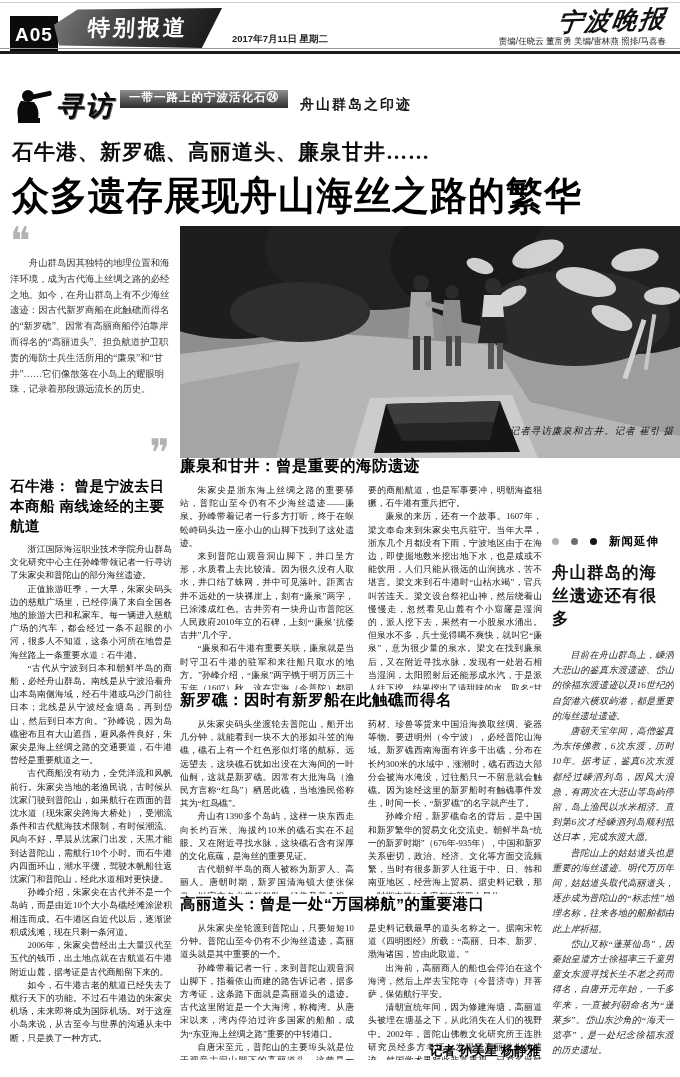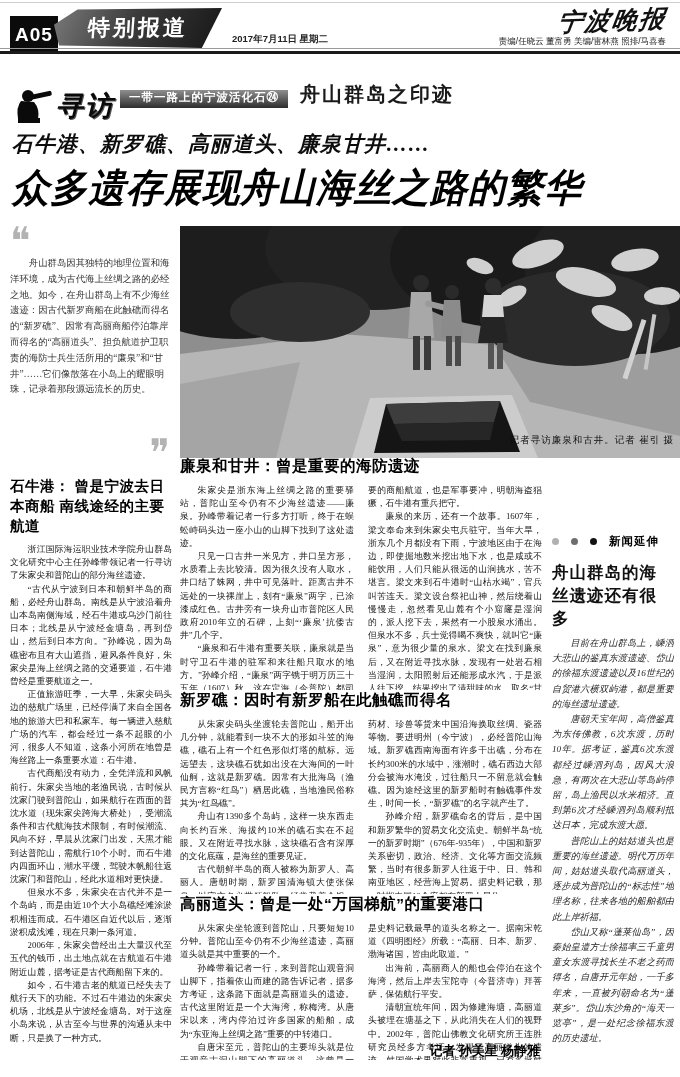--- a/index.html
+++ b/index.html
@@ -27,59 +27,59 @@
   .rule-dark{position:absolute;top:51px;left:0;right:0;height:3px;background:#1b1b1b;}
   
   .series{position:absolute;top:84px;left:12px;height:44px;display:flex;align-items:center;}
   .series .icon{width:42px;height:38px;margin-right:2px;}
   .series .xf{font-size:27px;font-weight:900;font-style:italic;letter-spacing:2px;color:#0a0a0a;
         font-family:"Liberation Sans","DejaVu Sans",sans-serif;margin-right:6px;
         text-shadow:1px 1px 0 #555;}
   .series .bar{background:linear-gradient(#8f8f8f,#2d2d2d);color:#fff;font-size:11.5px;
         font-family:Liberation Serif, serif;font-weight:bold;
         padding:0 9px 3px 9px;letter-spacing:1px;align-self:flex-end;margin-bottom:20px;}
-  .series .topic{font-size:20px;font-weight:900;margin-left:12px;letter-spacing:2px;
-        font-family:Liberation Serif, serif;align-self:flex-end;margin-bottom:20px;}
-  
-  .headline{position:absolute;top:130px;left:12px;right:12px;font-style:italic;}
+  .series .topic{font-size:14px;font-weight:900;margin-left:12px;letter-spacing:2px;
+        font-family:Liberation Serif, serif;align-self:flex-end;margin-bottom:14px;}
+  
+  .headline{position:absolute;top:138px;left:12px;right:12px;}
   .kicker{font-size:21px;font-weight:bold;letter-spacing:1px;color:#0d0d0d;
         font-family:"Liberation Serif","DejaVu Serif",serif;}
   .mainhead{margin-top:4px;font-size:37px;font-weight:900;letter-spacing:1px;color:#000;
         font-family:"Liberation Sans","DejaVu Sans",sans-serif;transform:scaleY(1.05);transform-origin:top left;}
   
   .leftcol{position:absolute;left:10px;top:226px;width:162px;height:846px;overflow:hidden;}
   .quotebox{position:relative;height:240px;overflow:hidden;padding-top:30px;box-sizing:border-box;}
   .qmark{position:absolute;font-size:38px;color:#b3b3b3;font-family:"DejaVu Serif",serif;line-height:1;}
   .q-open{top:-4px;left:0;}
   .q-close{bottom:-6px;right:2px;}
   .quotebox .qtext{font-size:9.4px;line-height:15.8px;color:#333;text-indent:2em;margin:0;}
   .leftcol h2{font-size:14.5px;line-height:20px;margin:10px 0 7px;color:#000;
         font-family:"Liberation Sans","DejaVu Sans",sans-serif;letter-spacing:0.5px;}
   .leftcol .body p, .cols p{font-size:8.8px;line-height:13.2px;text-indent:2em;margin:0;color:#171717;
         text-align:justify;}
   
   .photo{position:absolute;left:180px;top:226px;width:500px;height:232px;overflow:hidden;background:#8e8e8e;}
-  .caption{position:absolute;right:6px;bottom:11px;font-size:9.5px;color:#101010;
+  .caption{position:absolute;right:6px;bottom:20px;font-size:9.5px;font-style:italic;color:#101010;
         letter-spacing:1px;}
   
   .mid{position:absolute;left:180px;top:456px;width:362px;height:604px;overflow:hidden;}
   .mid section h2{font-size:15.5px;margin:0 0 7px;color:#000;letter-spacing:0.5px;
         font-family:"Liberation Sans","DejaVu Sans",sans-serif;}
   .cols{column-count:2;column-gap:14px;}
   .sec2{height:234px;overflow:hidden;}
   .sec3{height:204px;overflow:hidden;}
   .sec4{height:166px;overflow:hidden;}
   .byline{position:absolute;right:2px;bottom:0;font-size:13px;font-weight:bold;color:#000;}
   
   .newsext{position:absolute;left:552px;top:468px;width:122px;height:604px;overflow:hidden;
         padding-top:66px;box-sizing:border-box;}
   .ne-label{display:flex;align-items:center;font-family:"Liberation Sans","DejaVu Sans",sans-serif;
         font-weight:bold;font-size:11.5px;color:#000;letter-spacing:1px;gap:8px;}
   .dot{width:7px;height:7px;border-radius:50%;margin-right:4px;display:inline-block;}
-  .ne-title{font-size:16.5px;line-height:23px;margin:12px 0 6px;color:#111;font-weight:600;
+  .ne-title{font-size:16.5px;line-height:23px;margin:12px 0 18px;color:#111;font-weight:600;
         letter-spacing:1px;}
   .newsext .body p{font-size:9.2px;line-height:15.2px;font-style:italic;text-indent:2em;margin:0;
         color:#1d1d1d;text-align:justify;}
 </style>
 </head>
 <body>
 
 <div class="page">
 
   <div class="hdr">
@@ -114,26 +114,26 @@
 
   <div class="leftcol">
     <div class="quotebox">
       <span class="qmark q-open">❝</span>
       <p class="qtext">舟山群岛因其独特的地理位置和海洋环境，成为古代海上丝绸之路的必经之地。如今，在舟山群岛上有不少海丝遗迹：因古代新罗商船在此触礁而得名的“新罗礁”、因常有高丽商船停泊靠岸而得名的“高丽道头”、担负航道护卫职责的海防士兵生活所用的“廉泉”和“甘井”……它们像散落在小岛上的耀眼明珠，记录着那段源远流长的历史。</p>
       <span class="qmark q-close">❞</span>
     </div>
     <h2>石牛港： 曾是宁波去日本商船 南线途经的主要航道</h2>
     <div class="body">
         <p>浙江国际海运职业技术学院舟山群岛文化研究中心主任孙峰带领记者一行寻访了朱家尖和普陀山的部分海丝遗迹。</p>
+        <p>正值旅游旺季，一大早，朱家尖码头边的慈航广场里，已经停满了来自全国各地的旅游大巴和私家车。每一辆进入慈航广场的汽车，都会经过一条不起眼的小河，很多人不知道，这条小河所在地曾是海丝路上一条重要水道：石牛港。</p>
         <p>“古代从宁波到日本和朝鲜半岛的商船，必经舟山群岛。南线是从宁波沿着舟山本岛南侧海域，经石牛港或乌沙门前往日本；北线是从宁波经金塘岛，再到岱山，然后到日本方向。”孙峰说，因为岛礁密布且有大山遮挡，避风条件良好，朱家尖是海上丝绸之路的交通要道，石牛港曾经是重要航道之一。</p>
-        <p>正值旅游旺季，一大早，朱家尖码头边的慈航广场里，已经停满了来自全国各地的旅游大巴和私家车。每一辆进入慈航广场的汽车，都会经过一条不起眼的小河，很多人不知道，这条小河所在地曾是海丝路上一条重要水道：石牛港。</p>
         <p>古代商船没有动力，全凭洋流和风帆前行。朱家尖当地的老渔民说，古时候从沈家门驶到普陀山，如果航行在西面的普沈水道（现朱家尖跨海大桥处），受潮流条件和古代航海技术限制，有时候潮流、风向不好，早晨从沈家门出发，天黑才能到达普陀山，需航行10个小时。而石牛港内四面环山，潮水平缓，驾驶木帆船往返沈家门和普陀山，经此水道相对更快捷。</p>
-        <p>但泉水不多，朱家尖在古代并不是一个岛屿，而是由近10个大小岛礁经滩涂淤积相连而成。石牛港区自近代以后，逐渐淤积成浅滩，现在只剩一条河道。</p>
+        <p>孙峰介绍，朱家尖在古代并不是一个岛屿，而是由近10个大小岛礁经滩涂淤积相连而成。石牛港区自近代以后，逐渐淤积成浅滩，现在只剩一条河道。</p>
         <p>2006年，朱家尖曾经出土大量汉代至五代的钱币，出土地点就在古航道石牛港附近山麓，据考证是古代商船留下来的。</p>
-        <p>如今，石牛港古老的航道已经失去了航行天下的功能。不过石牛港边的朱家尖机场，北线是从宁波经金塘岛。对于这座小岛来说，从古至今与世界的沟通从未中断，只是换了一种方式。</p>
+        <p>如今，石牛港古老的航道已经失去了航行天下的功能。不过石牛港边的朱家尖机场，未来即将成为国际机场。对于这座小岛来说，从古至今与世界的沟通从未中断，只是换了一种方式。</p>
       </div>
   </div>
 
   <div class="photo">
     <svg width="500" height="232" viewBox="0 0 500 232">
       <rect width="500" height="232" fill="#8e8e8e"></rect>
       <path d="M0,128 L160,108 L330,120 L500,98 L500,232 L0,232 Z" fill="#b6b6b6"></path>
       <path d="M0,158 L120,136 L96,232 L0,232 Z" fill="#a5a5a5"></path>
       <path d="M310,112 L500,96 L500,210 L350,176 Z" fill="#9d9d9d"></path>
       <g>
@@ -187,21 +187,21 @@
       </g>
     </svg>
     <div class="caption">记者寻访廉泉和古井。记者  崔引  摄</div>
   </div>
 
   <div class="mid">
     <section class="sec2">
       <h2>廉泉和甘井：曾是重要的海防遗迹</h2>
       <div class="cols">
           <p>朱家尖是浙东海上丝绸之路的重要驿站，普陀山至今仍有不少海丝遗迹——廉泉。孙峰带着记者一行多方打听，终于在蜈蚣峙码头边一座小山的山脚下找到了这处遗迹。</p>
-          <p>只见一口古井一米见方，井口呈方形，水质看上去比较清。因为很久没有人取水，井口结了蛛网，井中可见落叶。距离古井不远处的一块裸崖上，刻有“廉泉”两字，已涂漆成红色。古井旁有一块舟山市普陀区人民政府2010年立的石碑，上刻“‘廉泉’抗倭古井”几个字。</p>
+          <p>来到普陀山观音洞山脚下，井口呈方形，水质看上去比较清。因为很久没有人取水，井口结了蛛网，井中可见落叶。距离古井不远处的一块裸崖上，刻有“廉泉”两字，已涂漆成红色。古井旁有一块舟山市普陀区人民政府2010年立的石碑，上刻“‘廉泉’抗倭古井”几个字。</p>
           <p>“廉泉和石牛港有重要关联，廉泉就是当时守卫石牛港的驻军和来往船只取水的地方。”孙峰介绍，“廉泉”两字镌于明万历三十五年（1607）秋，这在定海（今普陀）都司梁文的《饮泉楼记》中有记载。古井叫“甘井”，始于明万历年间。当时，石牛港既是重要的商船航道，也是军事要冲，明朝海盗猖獗，石牛港有重兵把守。</p>
           <p>廉泉的来历，还有一个故事。1607年，梁文奉命来到朱家尖屯兵驻守。当年大旱，浙东几个月都没有下雨，宁波地区由于在海边，即使掘地数米挖出地下水，也是咸或不能饮用，人们只能从很远的山涧挑水，苦不堪言。梁文来到石牛港时“山枯水竭”，官兵叫苦连天。梁文设台祭祀山神，然后绕着山慢慢走，忽然看见山麓有个小窟窿是湿润的，派人挖下去，果然有一小股泉水涌出。但泉水不多，兵士觉得喝不爽快，就叫它“廉泉”，意为很少量的泉水。梁文在找到廉泉后，又在附近寻找水脉，发现有一处岩石相当湿润，太阳照射后还能形成水汽，于是派人往下挖，结果挖出了清甜味的水，取名“甘井”。</p>
         </div>
     </section>
     <section class="sec3">
       <h2>新罗礁：因时有新罗船在此触礁而得名</h2>
       <div class="cols">
           <p>从朱家尖码头坐渡轮去普陀山，船开出几分钟，就能看到一块不大的形如斗笠的海礁，礁石上有一个红色形似灯塔的航标。远远望去，这块礁石犹如出没在大海间的一叶仙舸，这就是新罗礁。因常有大批海鸟（渔民方言称“红鸟”）栖居此礁，当地渔民俗称其为“红鸟礁”。</p>
           <p>舟山有1390多个岛屿，这样一块东西走向长约百米、海拔约10米的礁石实在不起眼。又在附近寻找水脉，这块礁石含有深厚的文化底蕴，是海丝的重要见证。</p>
           <p>古代朝鲜半岛的商人被称为新罗人、高丽人。唐朝时期，新罗国清海镇大使张保皋，以官方名义带领船队，经常载着金银、药材、珍兽等货来中国沿海换取丝绸、瓷器等物。要进明州（今宁波），必经普陀山海域。新罗礁西南海面有许多干出礁，分布在长约300米的水域中，涨潮时，礁石西边大部分会被海水淹没，过往船只一不留意就会触礁。因为途经这里的新罗船时有触礁事件发生，时间一长，“新罗礁”的名字就产生了。</p>

